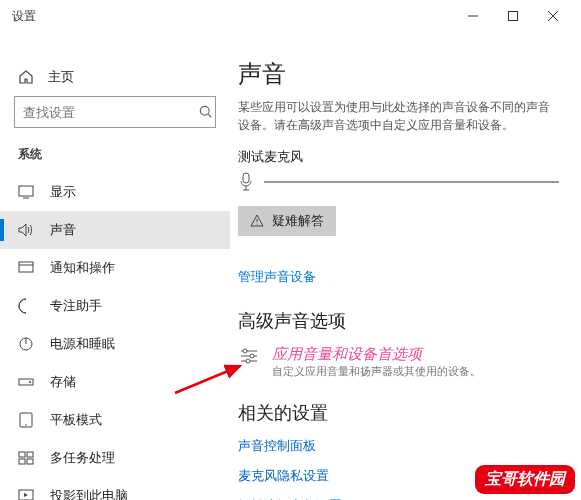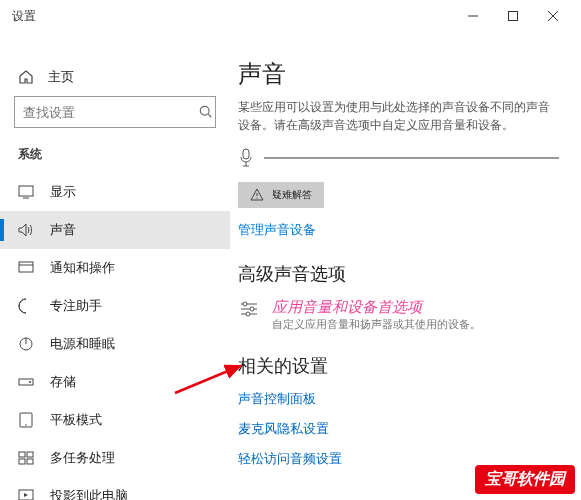--- a/index.html
+++ b/index.html
@@ -21,29 +21,29 @@
 .nav-item { display: flex; align-items: center; padding: 10px 18px; gap: 16px; font-size: 13px; color: #222; cursor: pointer; position: relative; }
 .nav-item.active { background: #e6e6e6; }
 .nav-item.active::before { content: ""; position: absolute; left: 0; top: 8px; bottom: 8px; width: 4px; background: #0078d4; }
 .nav-icon { width: 16px; height: 16px; display: flex; align-items: center; justify-content: center; color: #444; flex-shrink: 0; }
 .content { flex: 1; padding: 6px 22px 20px 8px; overflow-y: auto; }
 .page-title { font-size: 24px; font-weight: 400; color: #222; margin-bottom: 8px; }
 .desc { font-size: 12px; color: #555; line-height: 1.5; margin-bottom: 14px; }
 .subhead { font-size: 13px; color: #222; margin-bottom: 6px; }
 .mic-row { display: flex; align-items: center; gap: 10px; margin-bottom: 14px; }
 .mic-bar { flex: 1; height: 2px; background: #999; position: relative; }
-.troubleshoot-btn { display: inline-flex; align-items: center; gap: 8px; background: #ccc; padding: 6px 12px; font-size: 10px; color: #222; cursor: pointer; margin-bottom: 12px; }
+.troubleshoot-btn { display: inline-flex; align-items: center; gap: 8px; background: #ccc; padding: 6px 12px; font-size: 13px; color: #222; cursor: pointer; margin-bottom: 31px; }
 .link { color: #0067c0; font-size: 13px; cursor: pointer; margin-bottom: 1px; display: inline-block; }
 .section-h { font-size: 18px; font-weight: 400; color: #222; margin-top: 22px; margin-bottom: 12px; }
 .option-row { display: flex; align-items: flex-start; gap: 12px; margin-bottom: 10px; }
 .option-icon { width: 22px; height: 22px; display: flex; align-items: center; justify-content: center; color: #444; flex-shrink: 0; }
 .option-text .t1 { font-size: 15px; color: #ec4899; font-style: italic; }
 .option-text .t2 { font-size: 11px; color: #777; }
 .link-list .link { display: block; margin-bottom: 12px; }
-.watermark { position: absolute; right: 6px; bottom: 6px; background: #e60012; color: #fff; font-size: 16px; font-weight: 700; padding: 4px 10px; border-radius: 4px; font-style: italic; }
+.watermark { position: absolute; right: 6px; bottom: 6px; background: #e60012; color: #fff; font-size: 16px; font-weight: 700; padding: 4px 10px; border-radius: 9px; font-style: italic; }
 .arrow { position: absolute; left: 170px; top: 358px; pointer-events: none; }
 svg { display: block; }
 </style>
 </head>
 <body>
 
 <div class="window">
   <div class="titlebar">
     <span class="titlebar-title">设置</span>
     <div class="titlebar-controls">
@@ -174,20 +174,21 @@
         <div class="nav-item">
           
           
         </div>
       </div>
     </div>
 
     <div class="content">
       <h1 class="page-title">声音</h1>
       <p class="desc">某些应用可以设置为使用与此处选择的声音设备不同的声音设备。请在高级声音选项中自定义应用音量和设备。</p>
+      <div class="subhead">测试麦克风</div>
       <div class="mic-row">
         <span>
           <svg width="16" height="20" viewBox="0 0 16 20">
               <rect x="5" y="1" width="6" height="10" rx="3" fill="none" stroke="#555"></rect>
               <path d="M3 9a5 5 0 0 0 10 0M8 14v4M5 18h6" fill="none" stroke="#555"></path>
             </svg>
         </span>
         <div class="mic-bar"></div>
       </div>
       <div class="troubleshoot-btn">

